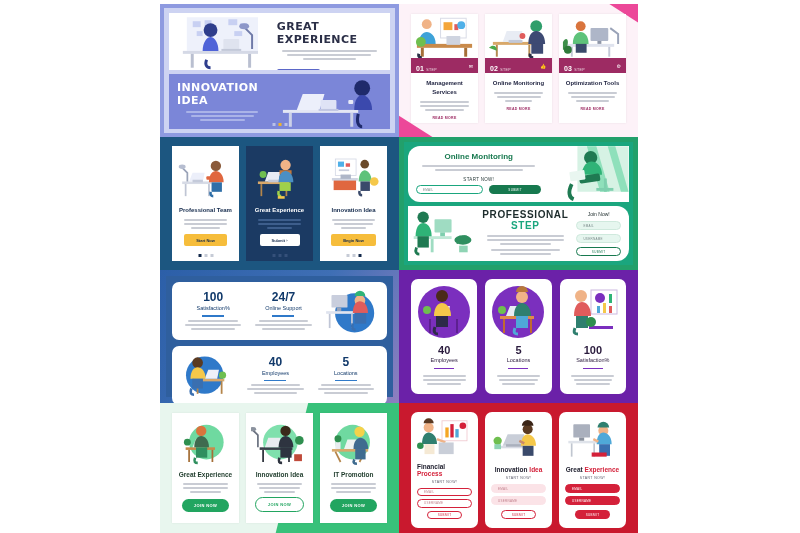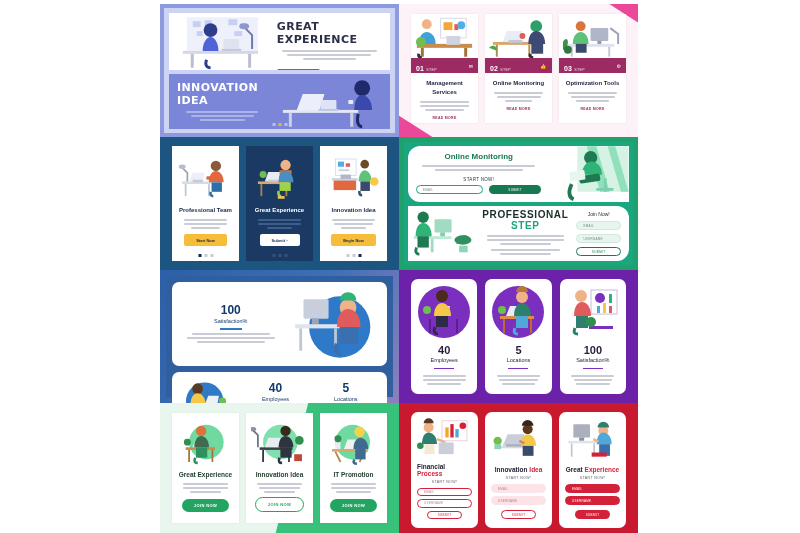--- a/index.html
+++ b/index.html
@@ -478,20 +478,28 @@
     <div class="in">
       <div class="card">
         <div class="st">
           <b>100</b>
           <span>Satisfaction%</span>
           <div class="rule"></div>
           <i class="lorem w80"></i>
               <i class="lorem w90"></i>
               <i class="lorem w70"></i>
         </div>
+        <div class="st">
+          <b>24/7</b>
+          <span>Online Support</span>
+          <div class="rule"></div>
+          <i class="lorem w80"></i>
+              <i class="lorem w90"></i>
+              <i class="lorem w70"></i>
+        </div>
         <div class="pic">
           <svg width="100%" height="100%" viewBox="0 0 70 52">
             <circle cx="40" cy="28" r="22" fill="#2f79c9"></circle>
             <rect x="14" y="8" width="18" height="14" rx="1" fill="#c9cedd"></rect>
             <rect x="20" y="22" width="5" height="4" fill="#9aa3b8"></rect>
             <rect x="8" y="26" width="32" height="3" fill="#dfe3ee"></rect>
             <rect x="11" y="29" width="2" height="16" fill="#c0c6d6"></rect>
             <rect x="36" y="29" width="2" height="16" fill="#c0c6d6"></rect>
             <circle cx="46" cy="14" r="6" fill="#f0b387"></circle>
             <path d="M40 9a6 6 0 0112 0z" fill="#2fb377"></path>

